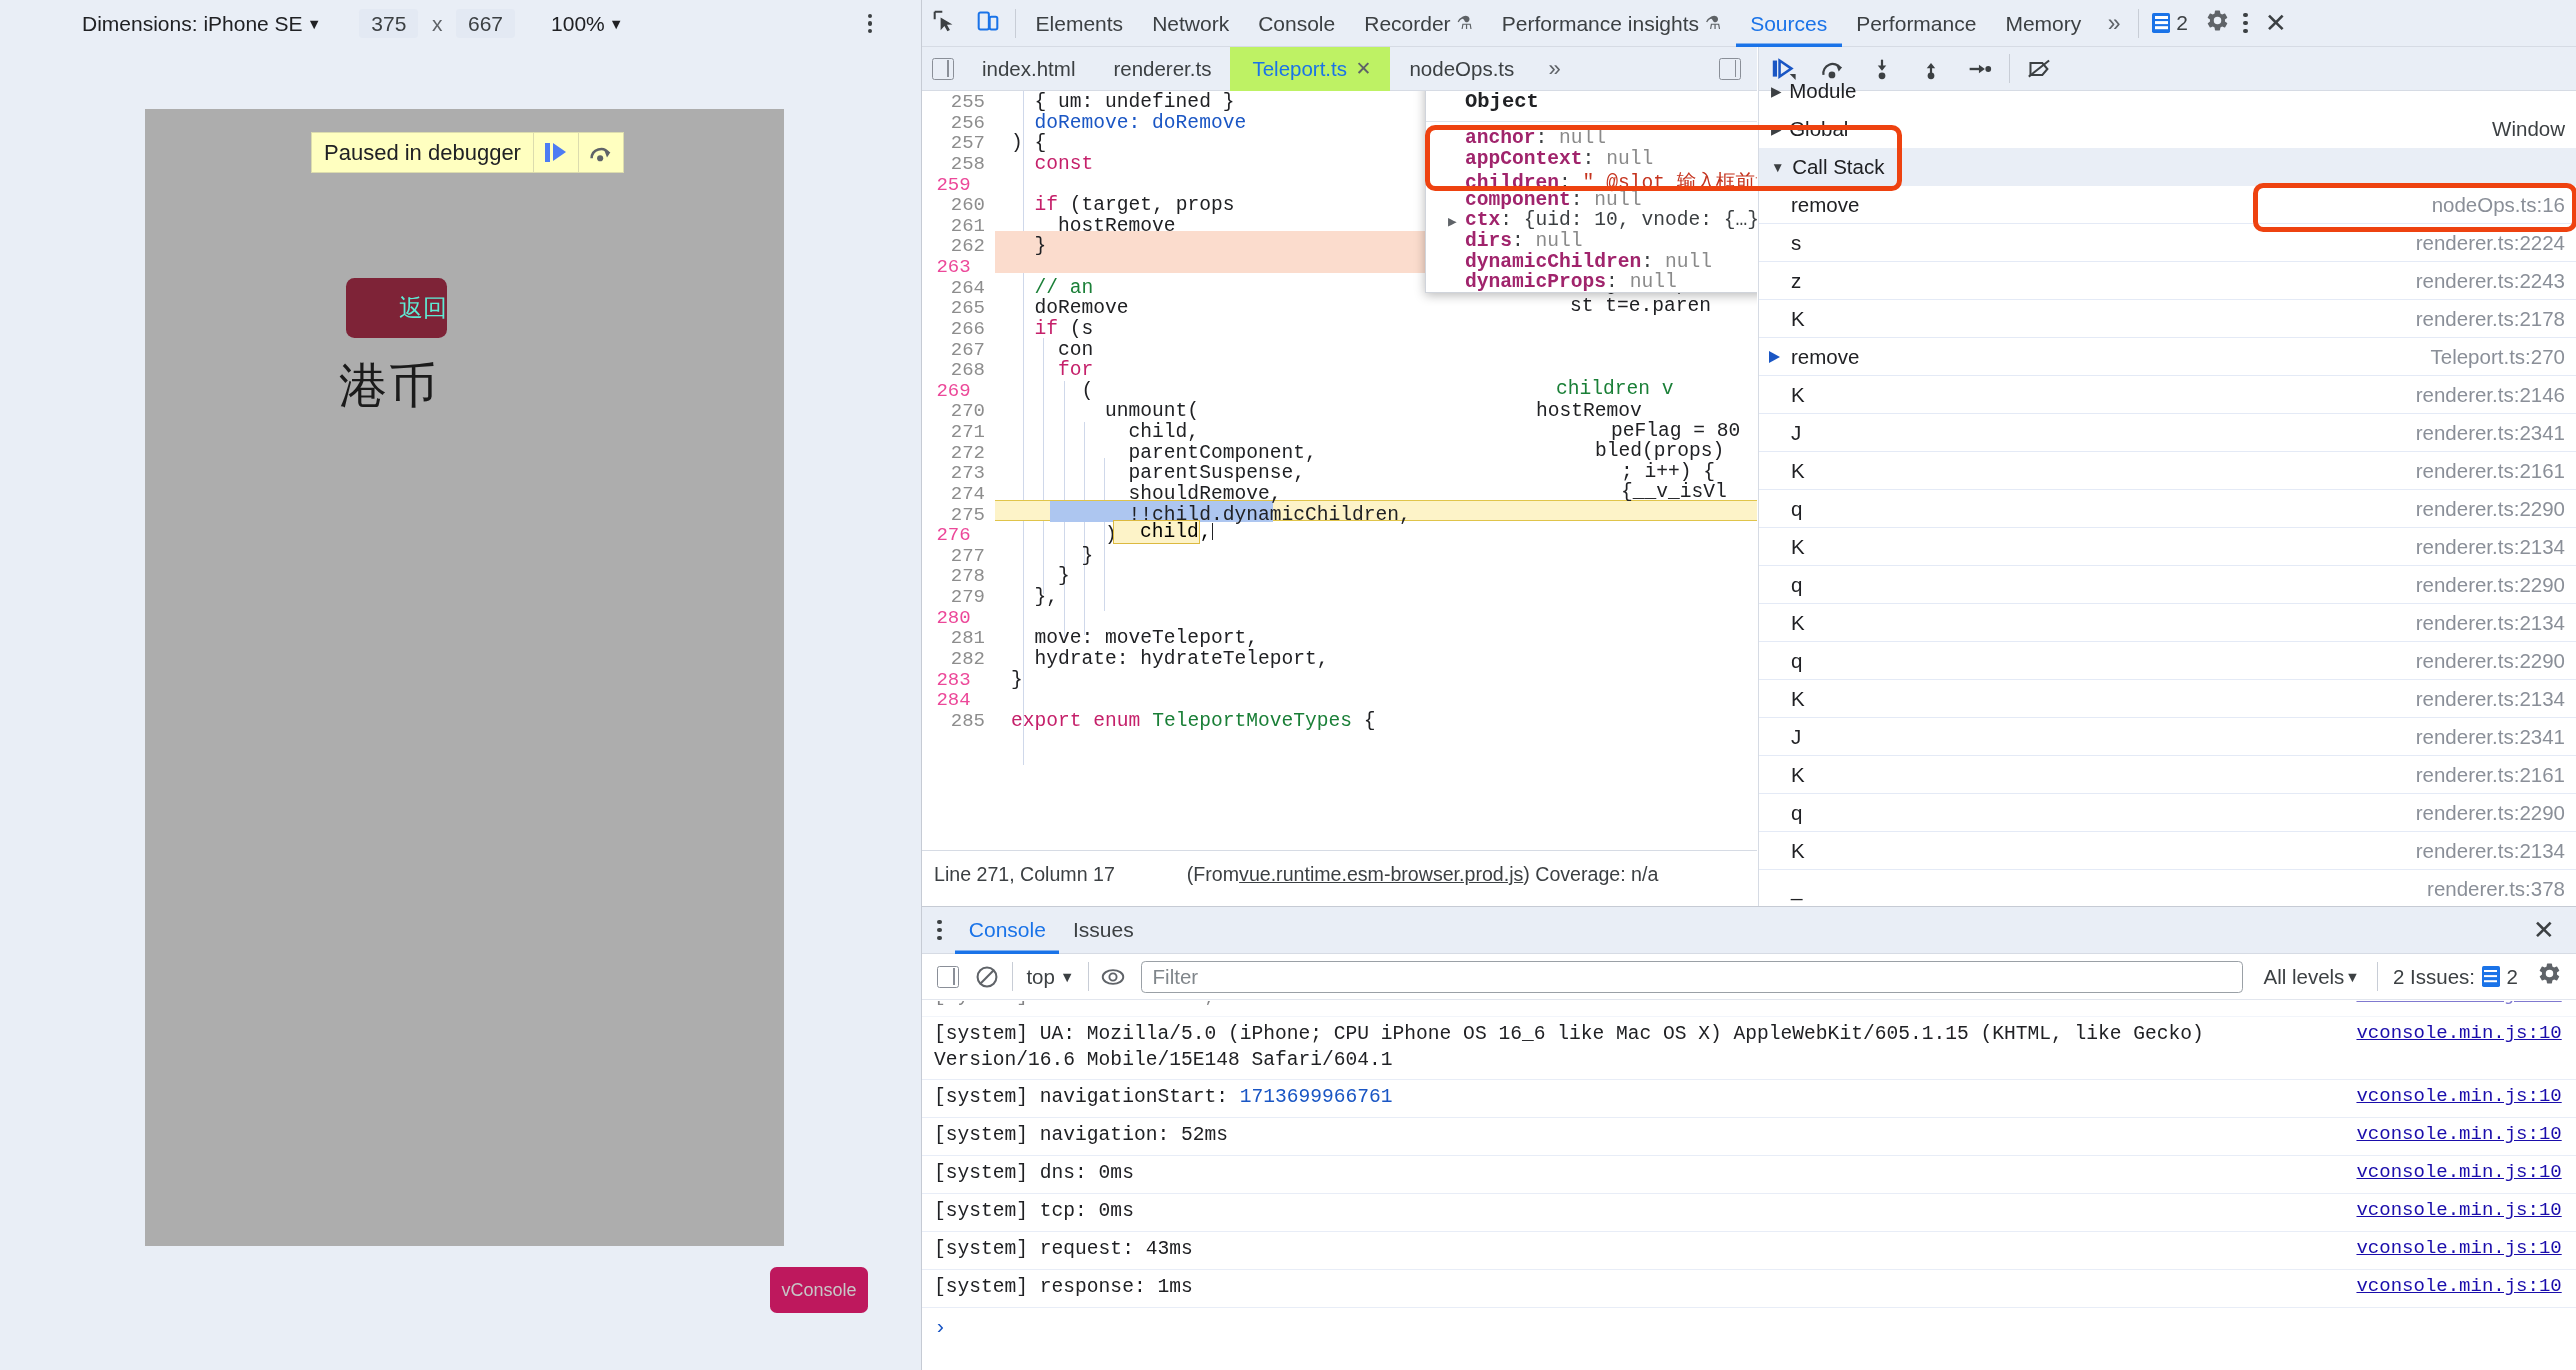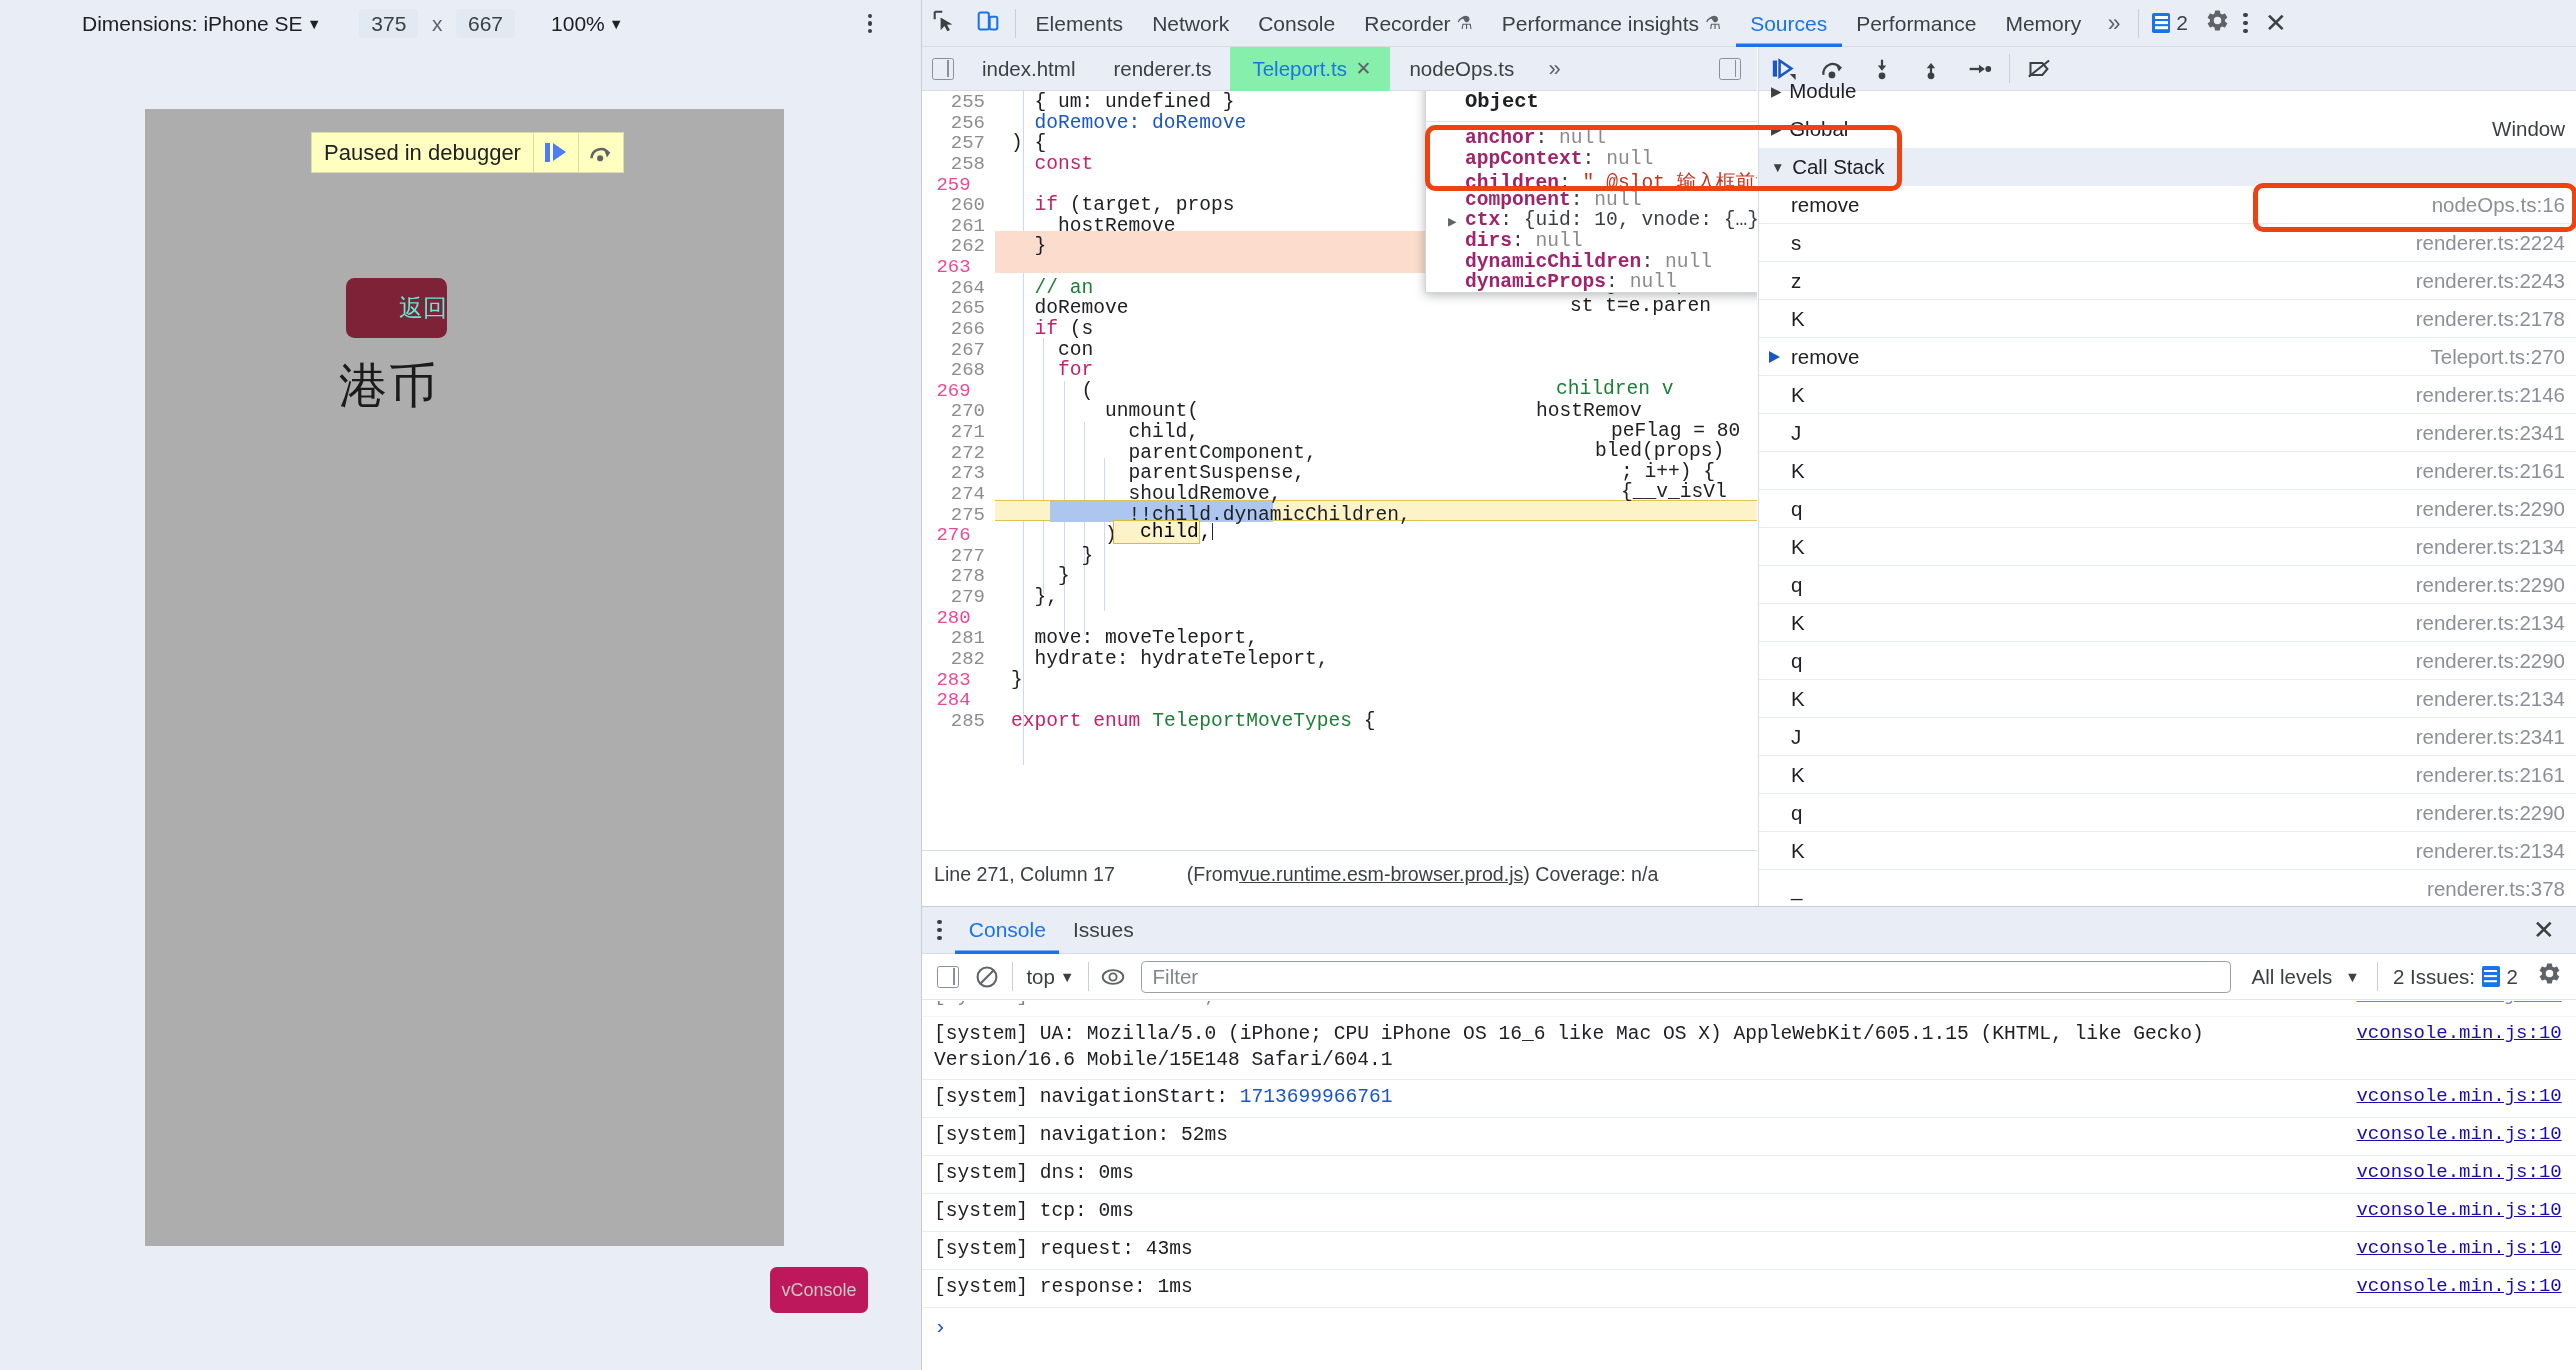--- a/index.html
+++ b/index.html
@@ -122,21 +122,21 @@
   }
   .panel-toggle { width:41px; height:44px; display:flex; align-items:center; justify-content:center;}
   .ptg {
     width:22px; height:22px; border:1.7px solid #8a8f98; border-radius:2.6px; position:relative;
   }
   .ptg::after { content:""; position:absolute; right:3.4px; top:1.7px; bottom:1.7px; width:1.7px; background:#8a8f98;}
   .src-tab {
     padding: 0 19px; height:44px; display:flex; align-items:center; gap:8.5px;
     font-size: 20.5px; color:#3c4043; white-space:nowrap;
   }
-  .src-tab.active { color:#1a73e8; background:#86efac;padding-left:22px; }
+  .src-tab.active { color:#1a73e8; background:#bef264;padding-left:22px; }
   .src-tab .tabx { font-size:19px; color:#5f6368; }
   .src-more { font-size:22px; color:#5f6368; padding:0 15.3px;}
 
   #code-area {
     position:absolute; left:0; top:44px; width:835px; height:759px;
     background:#fff; overflow:hidden;
     font-family: "Liberation Mono", monospace; font-size: 19.6px;
   }
   .code-line { position:relative; height:20.6px; white-space:pre; }
   .ln {
@@ -241,21 +241,21 @@
     border-bottom:0.9px solid #e2e6ee; padding: 0 6.8px;
   }
   .ct-btn { width:39px; height:46px; display:flex; align-items:center; justify-content:center;}
   .ct-ctx { display:flex; align-items:center; gap:5.1px; font-size:20.5px; color:#3c4043; padding:0 8.5px;}
   #console-filter {
     flex:1; height:32px; margin:0 8.5px; border:0.9px solid #9aa0a6; border-radius:4.3px;
     background:#fff; font-size:20.5px; color:#80868b; padding: 0 10.2px;
     display:flex; align-items:center;
     font-family:"Liberation Sans", sans-serif;
   }
-  .ct-levels { display:flex; align-items:center; gap:13px; font-size:20.5px; color:#3c4043; padding:0 12px;text-align:right;}
+  .ct-levels { display:flex; align-items:center; gap:1px; font-size:20.5px; color:#3c4043; padding:0 12px;text-align:right;}
   .ct-issues { display:flex; align-items:center; gap:6.8px; font-size:20.5px; color:#3c4043; padding:0 10.2px;}
   #console-body {
     position:absolute; top:94px; left:0; right:0; bottom:0; overflow:hidden;
     font-family:"Liberation Mono", monospace; font-size:19.6px; color:#202124;
   }
   .log-row {
     position:relative; border-bottom:0.9px solid #e8edf7;
     padding: 5.1px 0 5.1px 12px; min-height:38px;
     display:flex; align-items:flex-start; justify-content:space-between;
   }

